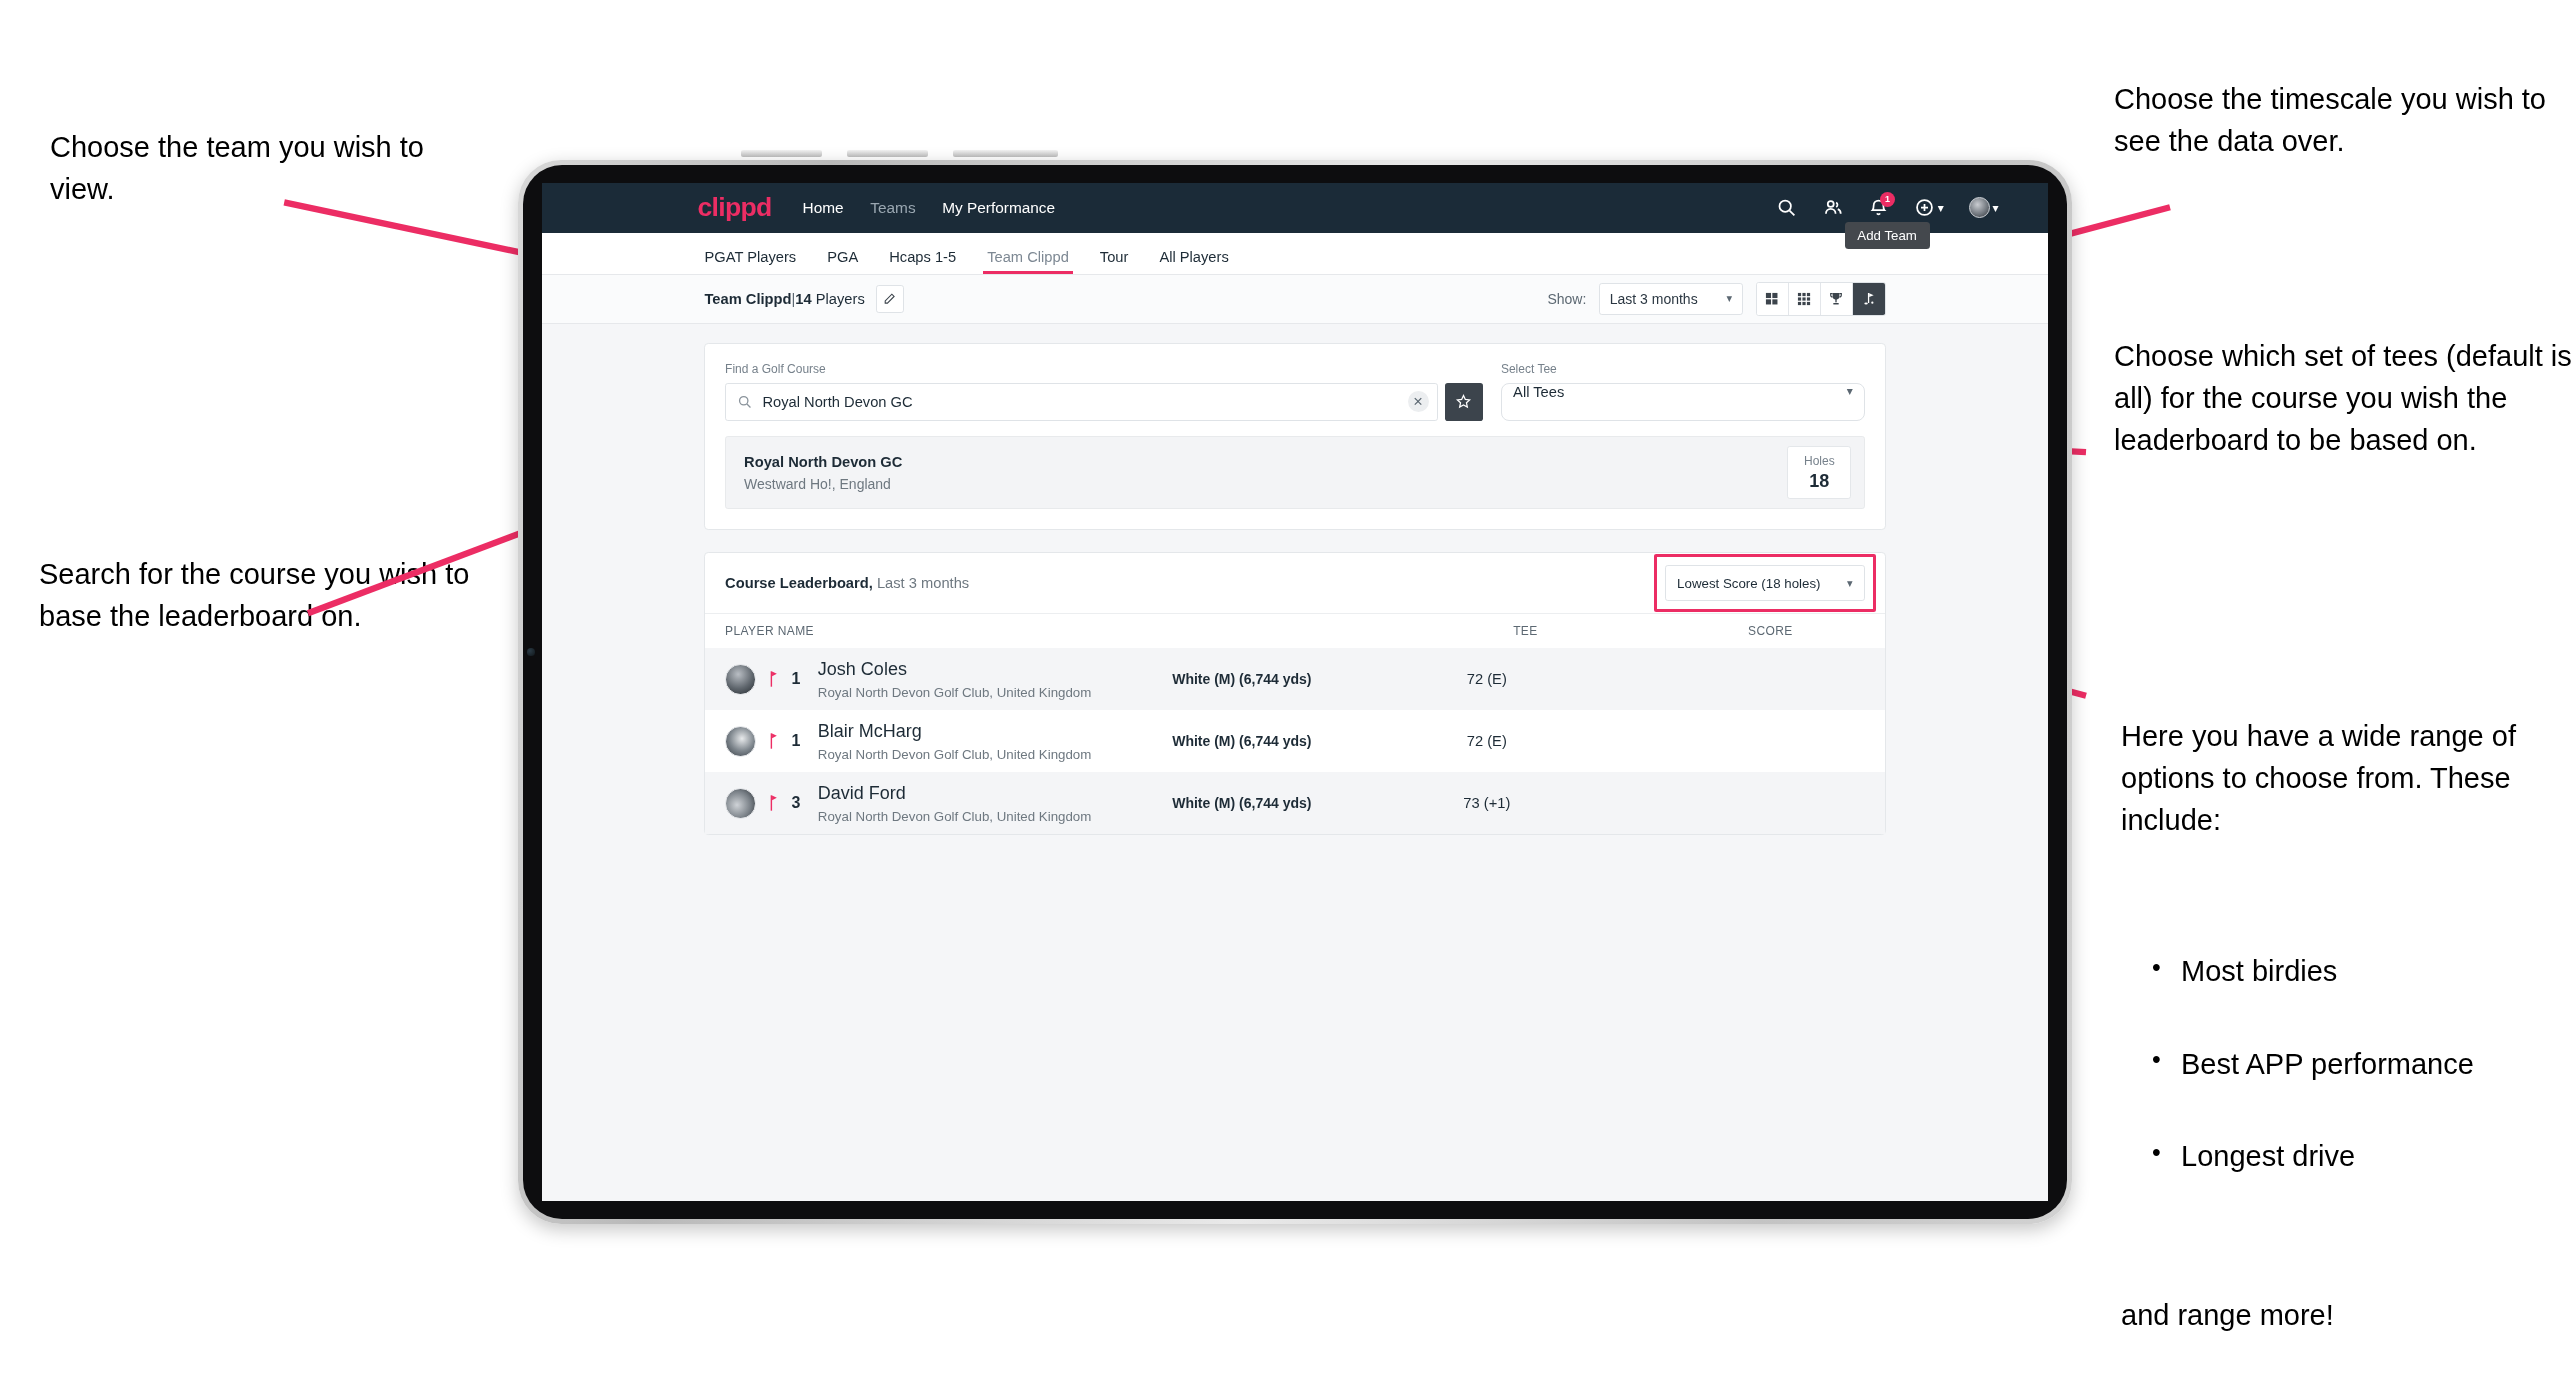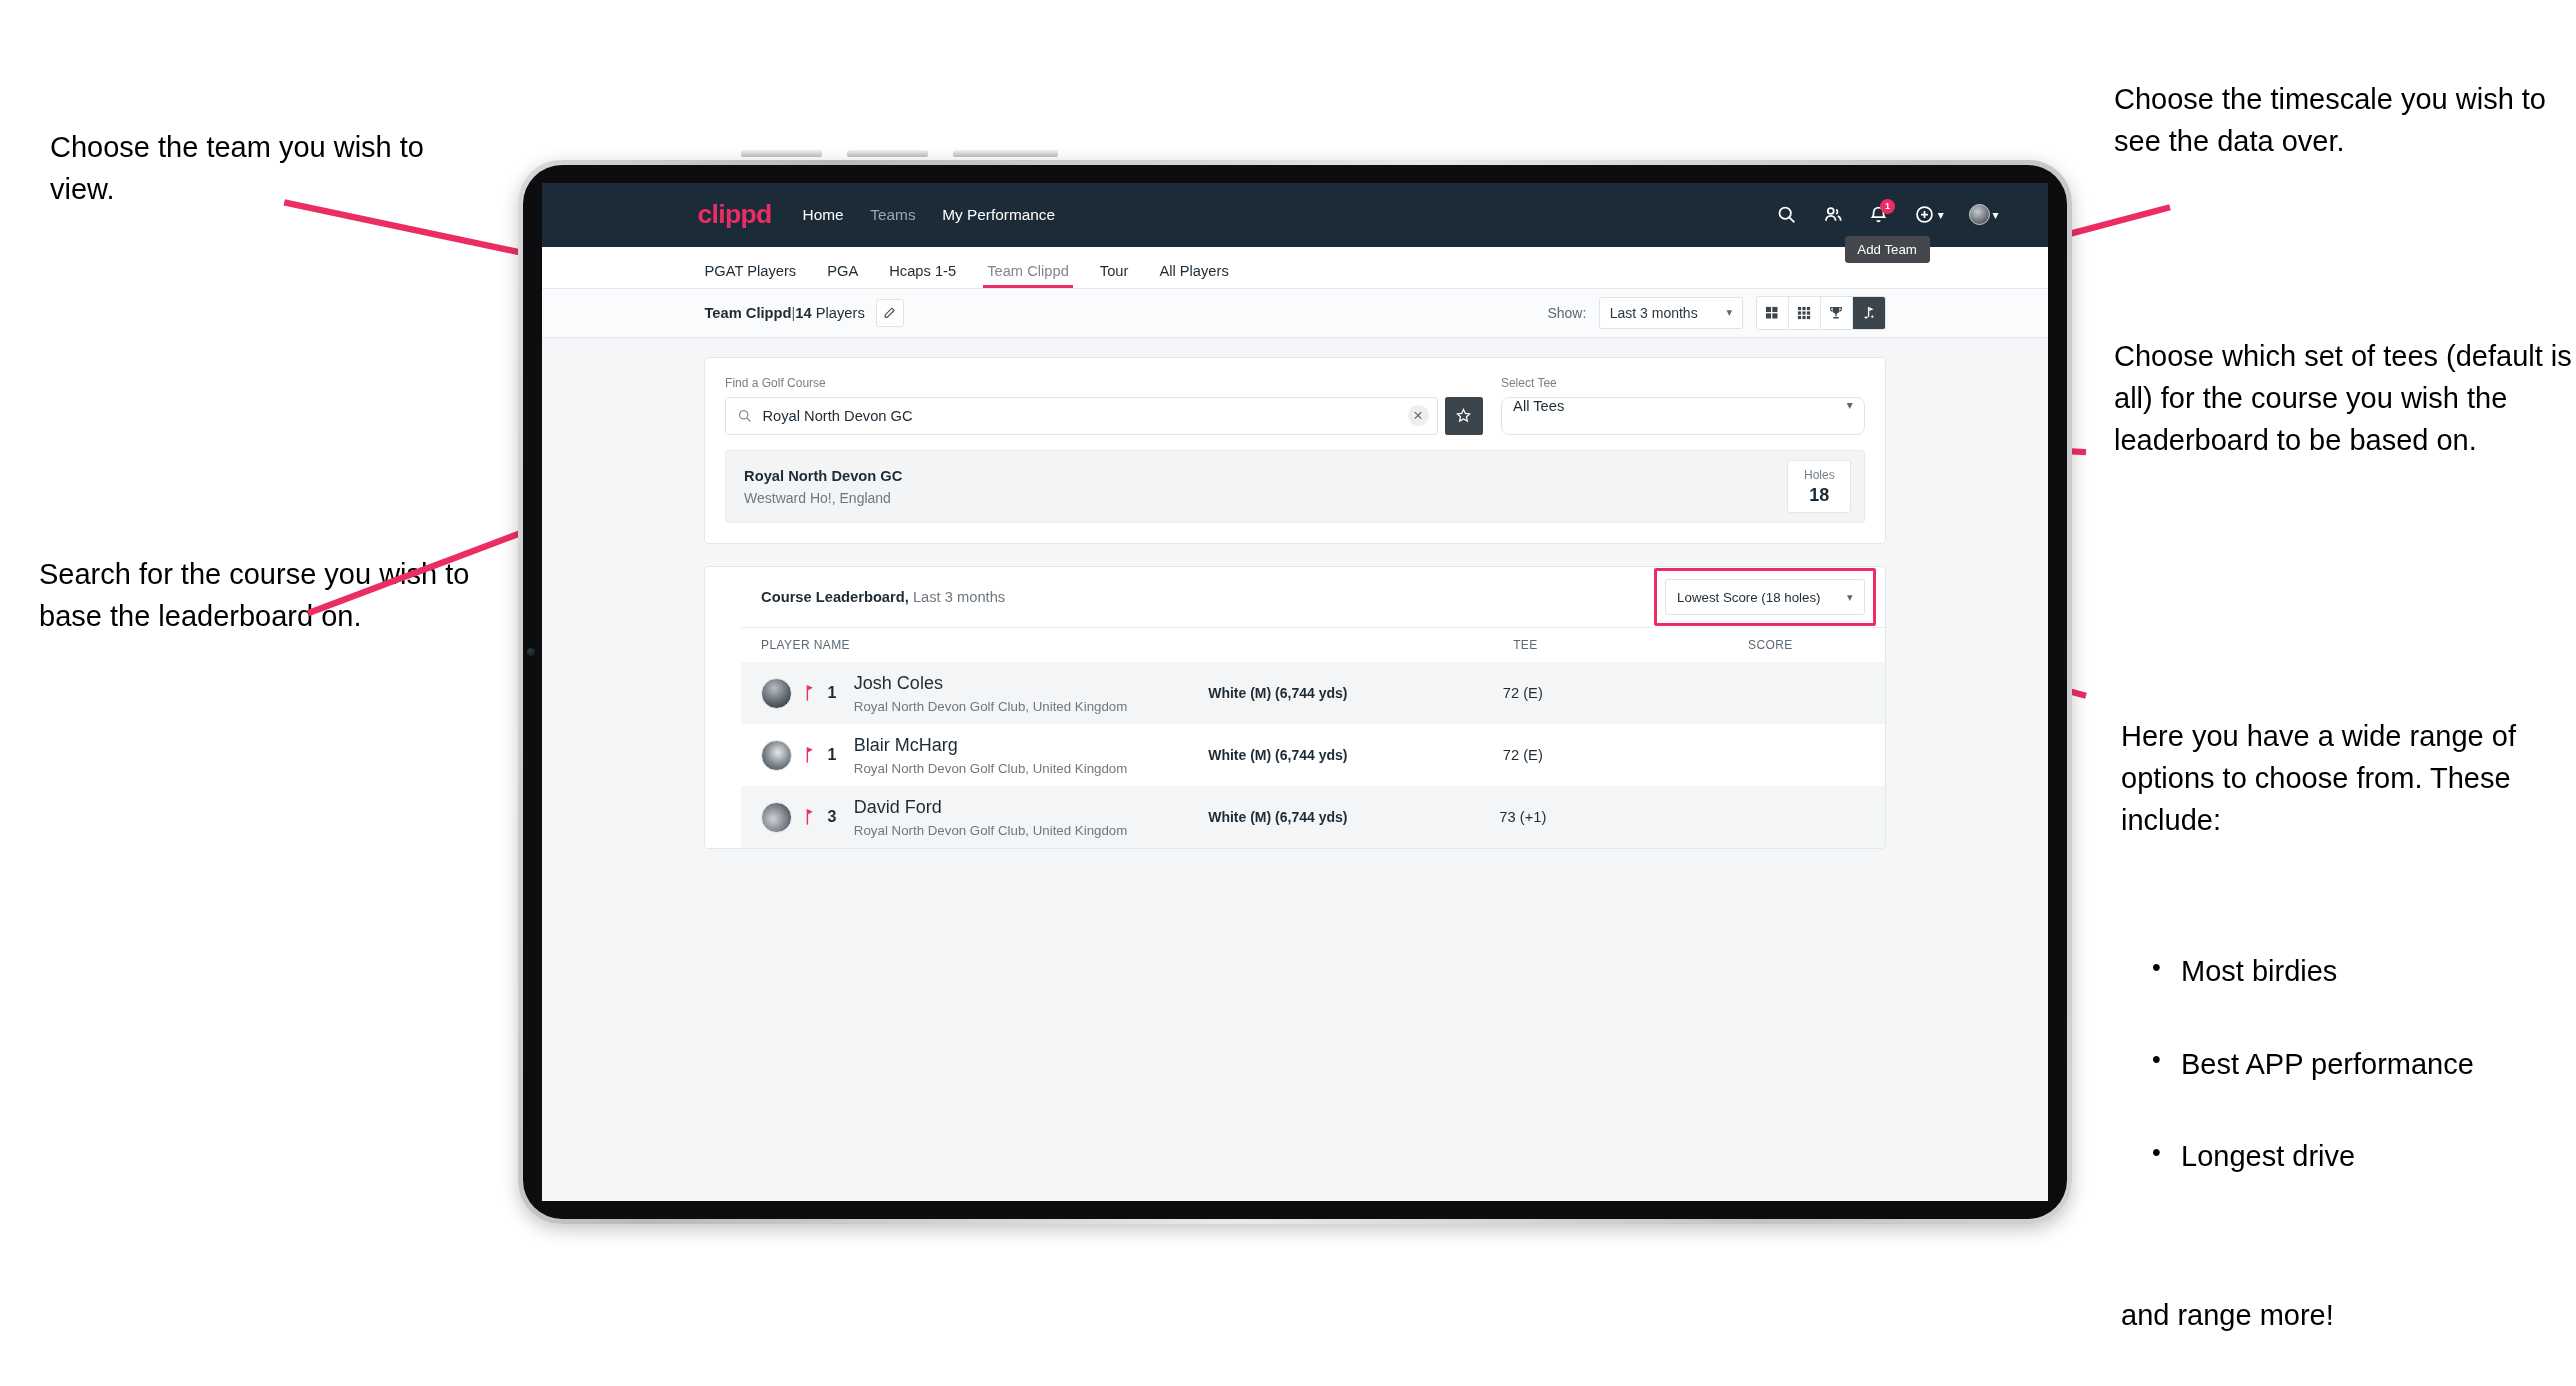--- a/index.html
+++ b/index.html
@@ -61,21 +61,21 @@
 
   #screen {
     width: 100%; height: 100%;
     background: #f5f6f8;
     overflow: hidden;
     position: relative;
   }
 
   
   .appbar {
-    height: 64px; background:#1b2b38; display:flex; align-items:center;
+    height: 50px; background:#1b2b38; display:flex; align-items:center;
     padding: 0 31px 0 0;
   }
   .brand {
     color:#ec2d64; font-size:26.6px; font-weight:700; letter-spacing:-0.7px;
     margin-left: 155px; font-family:"Liberation Sans", sans-serif;
   }
   .navlinks { display:flex; align-items:center; gap:26.6px; margin-left:31px; }
   .navlinks a { color:#ffffff; font-size:15.4px; text-decoration:none; }
   .navlinks a.dim { color:#9aa7b1; }
   .appbar-right { margin-left:auto; display:flex; align-items:center; gap:25px; padding-right:18px; }
@@ -173,21 +173,21 @@
   .coursename { font-size:14.7px; font-weight:700; color:#1d2b36; }
   .courseloc { font-size:14px; color:#6e7880; margin-top:6.3px; }
   .holesbox {
     margin-left:auto; width:64px; height:53px; background:#fff; border:0.7px solid #e4e7ea;
     border-radius:2.8px; display:flex; flex-direction:column; align-items:center; justify-content:center;
   }
   .holeslbl { font-size:12px; color:#76818b; }
   .holesval { font-size:18px; font-weight:700; color:#1d2b36; margin-top:2.8px; }
 
   
-  .lbcard { margin-top:22.4px;padding-left:36px; }
+  .lbcard { margin-top:22.4px; }
   .lbhead { height:60px; display:flex; align-items:center; padding:0 19.6px; }
   .lbtitle { font-size:14.7px; color:#1d2b36; }
   .lbtitle b { font-weight:700; }
   .lbtitle .muted { color:#6e7880; }
   .lbselect-wrap { margin-left:auto; position:relative; }
   .lbselect {
     width:200px; height:36px; background:#fff; border:0.7px solid #dfe3e7; border-radius:2.8px;
     display:flex; align-items:center; justify-content:space-between; padding:0 11.2px;
     font-size:13.3px; color:#1d2b36;
   }

